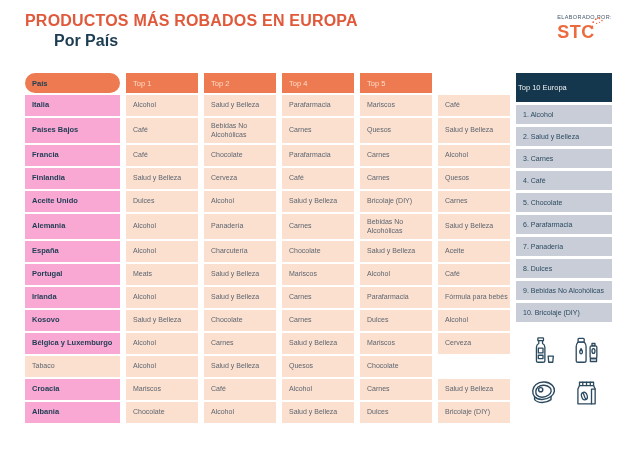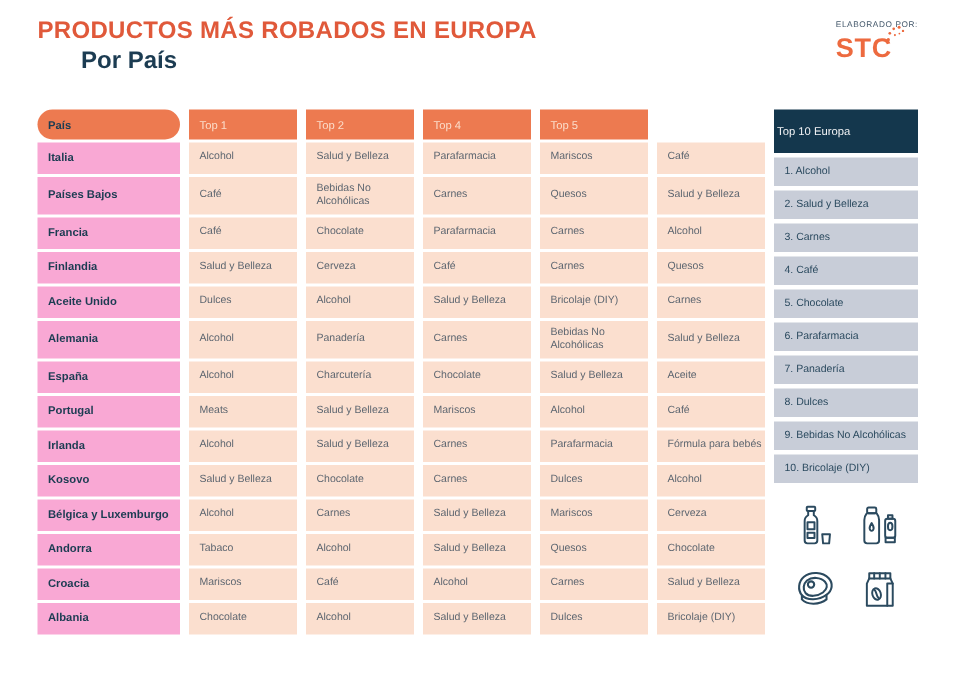--- a/index.html
+++ b/index.html
@@ -162,21 +162,20 @@
       </div>
       <div class="trow">
         <div class="cell country">Bélgica y Luxemburgo</div>
         <div class="cell product">Alcohol</div>
         <div class="cell product">Carnes</div>
         <div class="cell product">Salud y Belleza</div>
         <div class="cell product">Mariscos</div>
         <div class="cell product">Cerveza</div>
       </div>
       <div class="trow">
-        <div class="cell country">Andorra</div>
         <div class="cell product">Tabaco</div>
         <div class="cell product">Alcohol</div>
         <div class="cell product">Salud y Belleza</div>
         <div class="cell product">Quesos</div>
         <div class="cell product">Chocolate</div>
       </div>
       <div class="trow">
         <div class="cell country">Croacia</div>
         <div class="cell product">Mariscos</div>
         <div class="cell product">Café</div>

